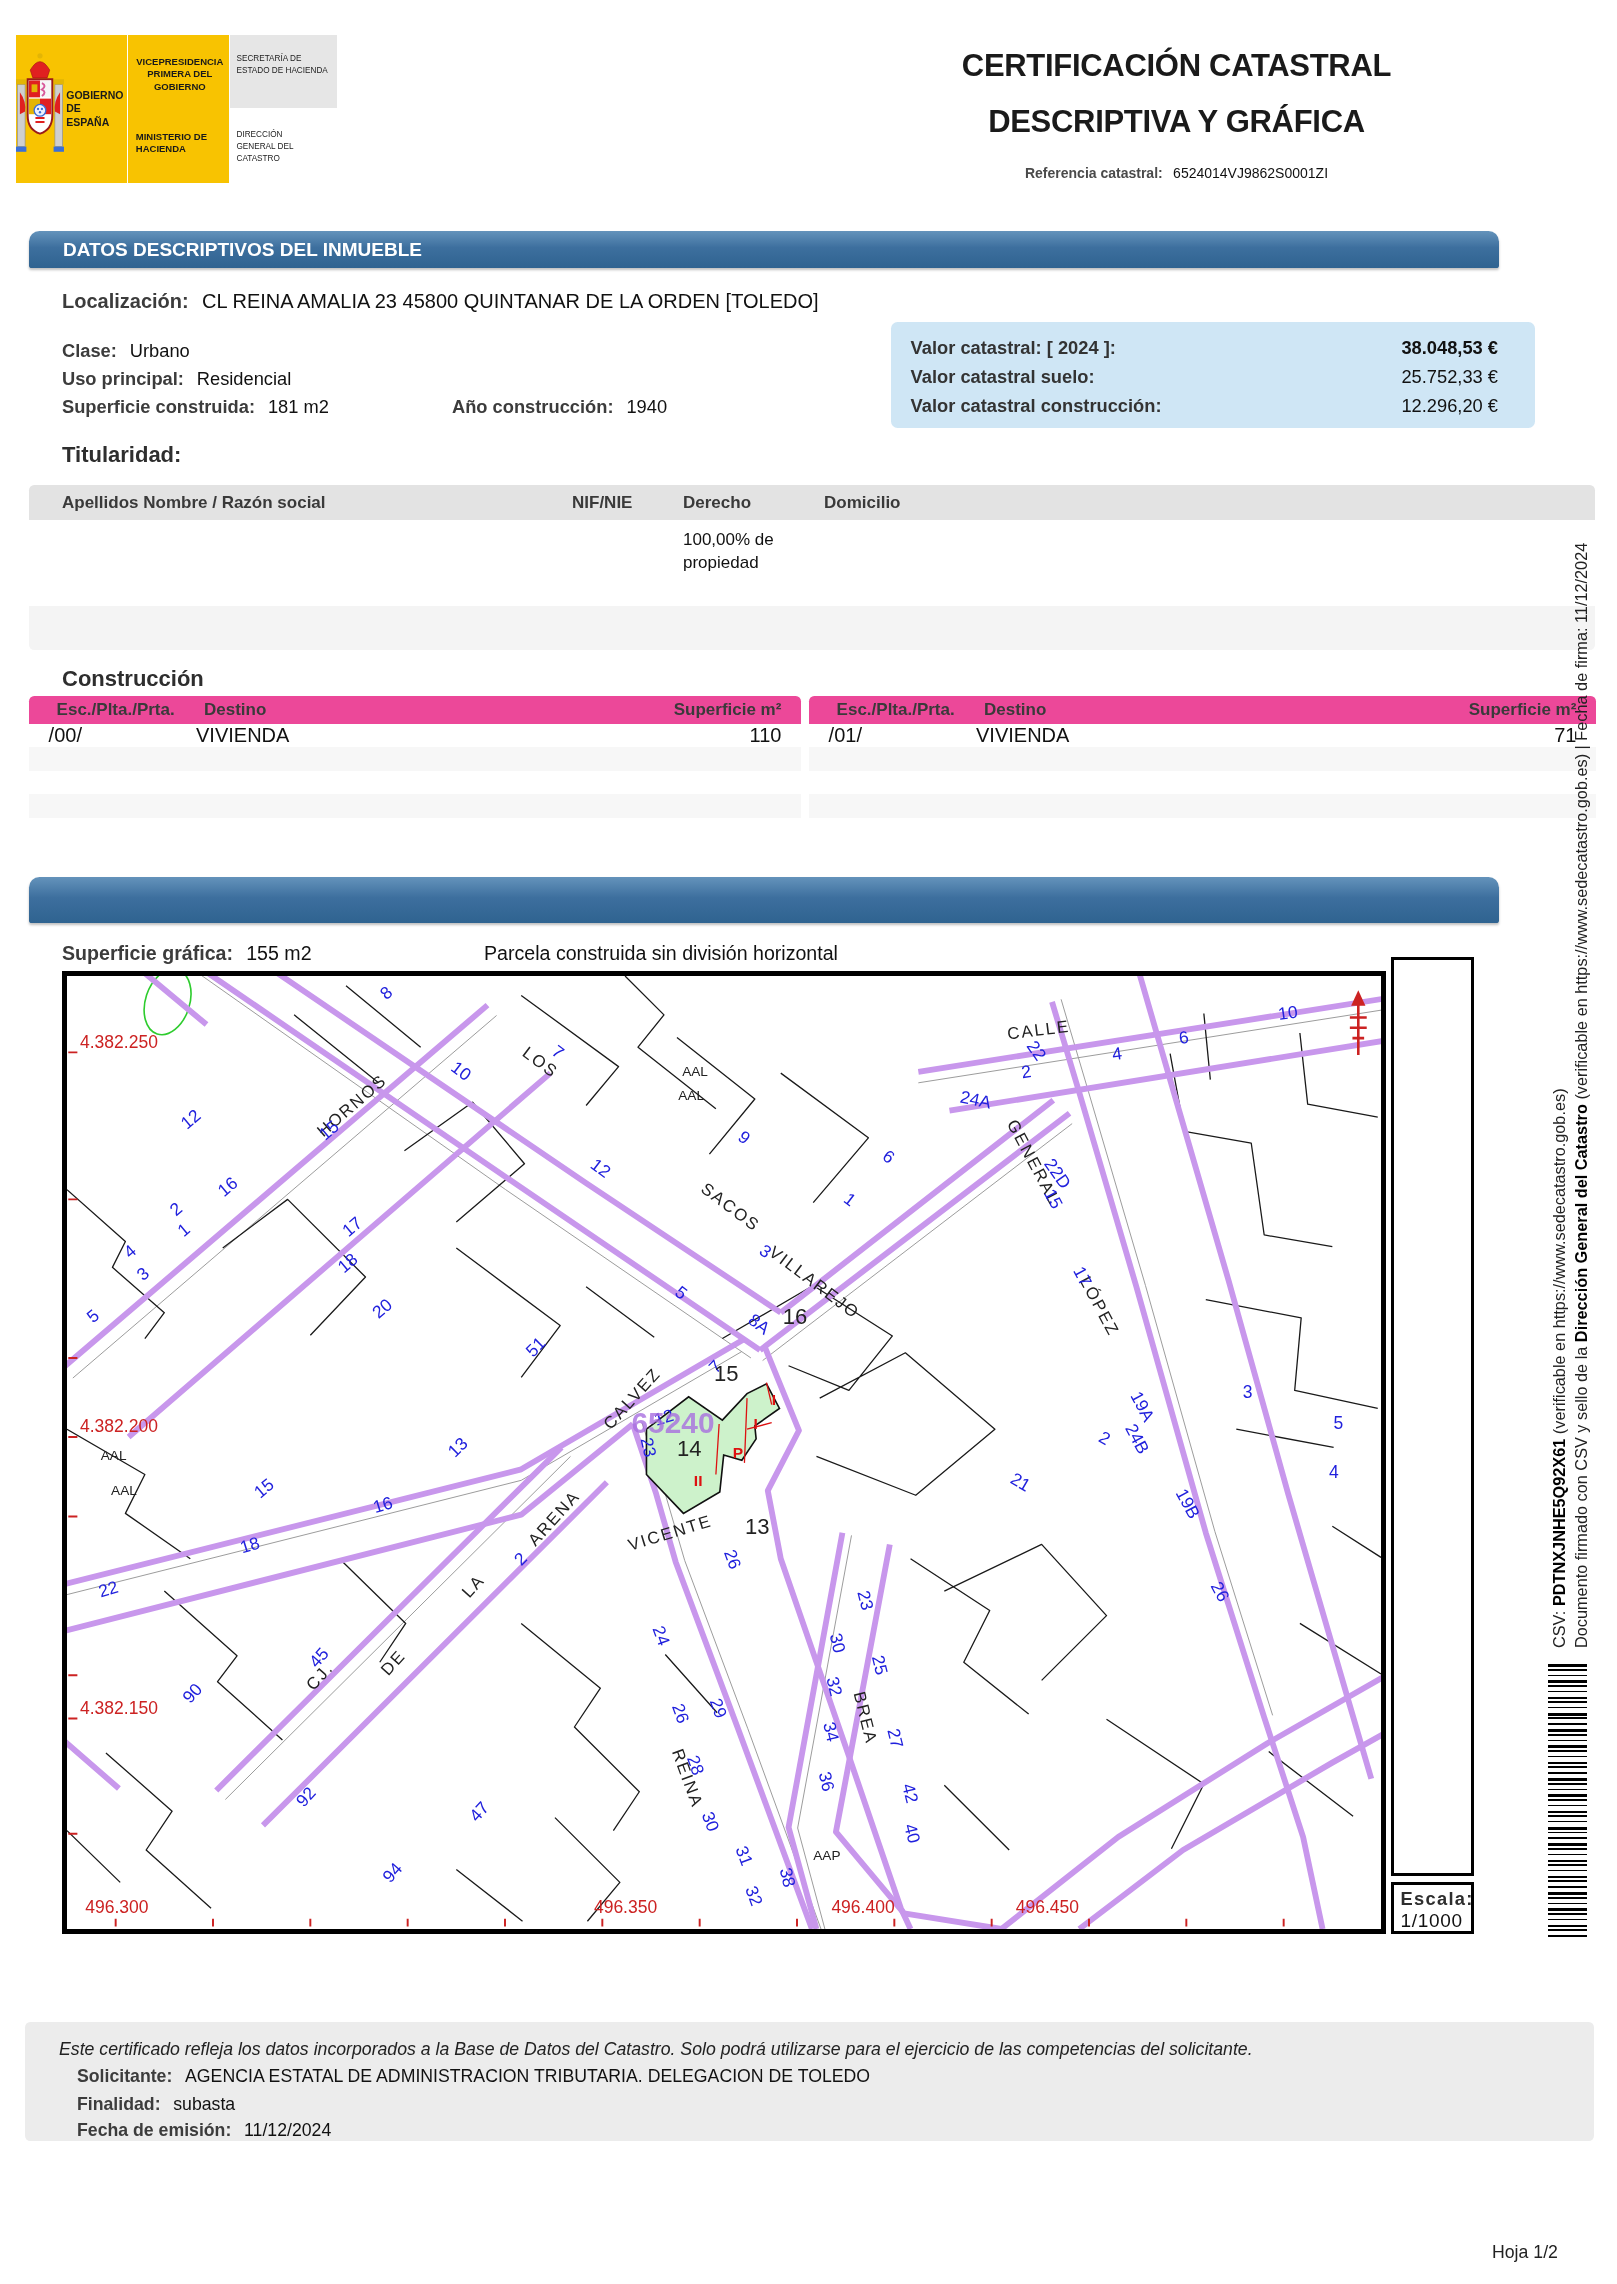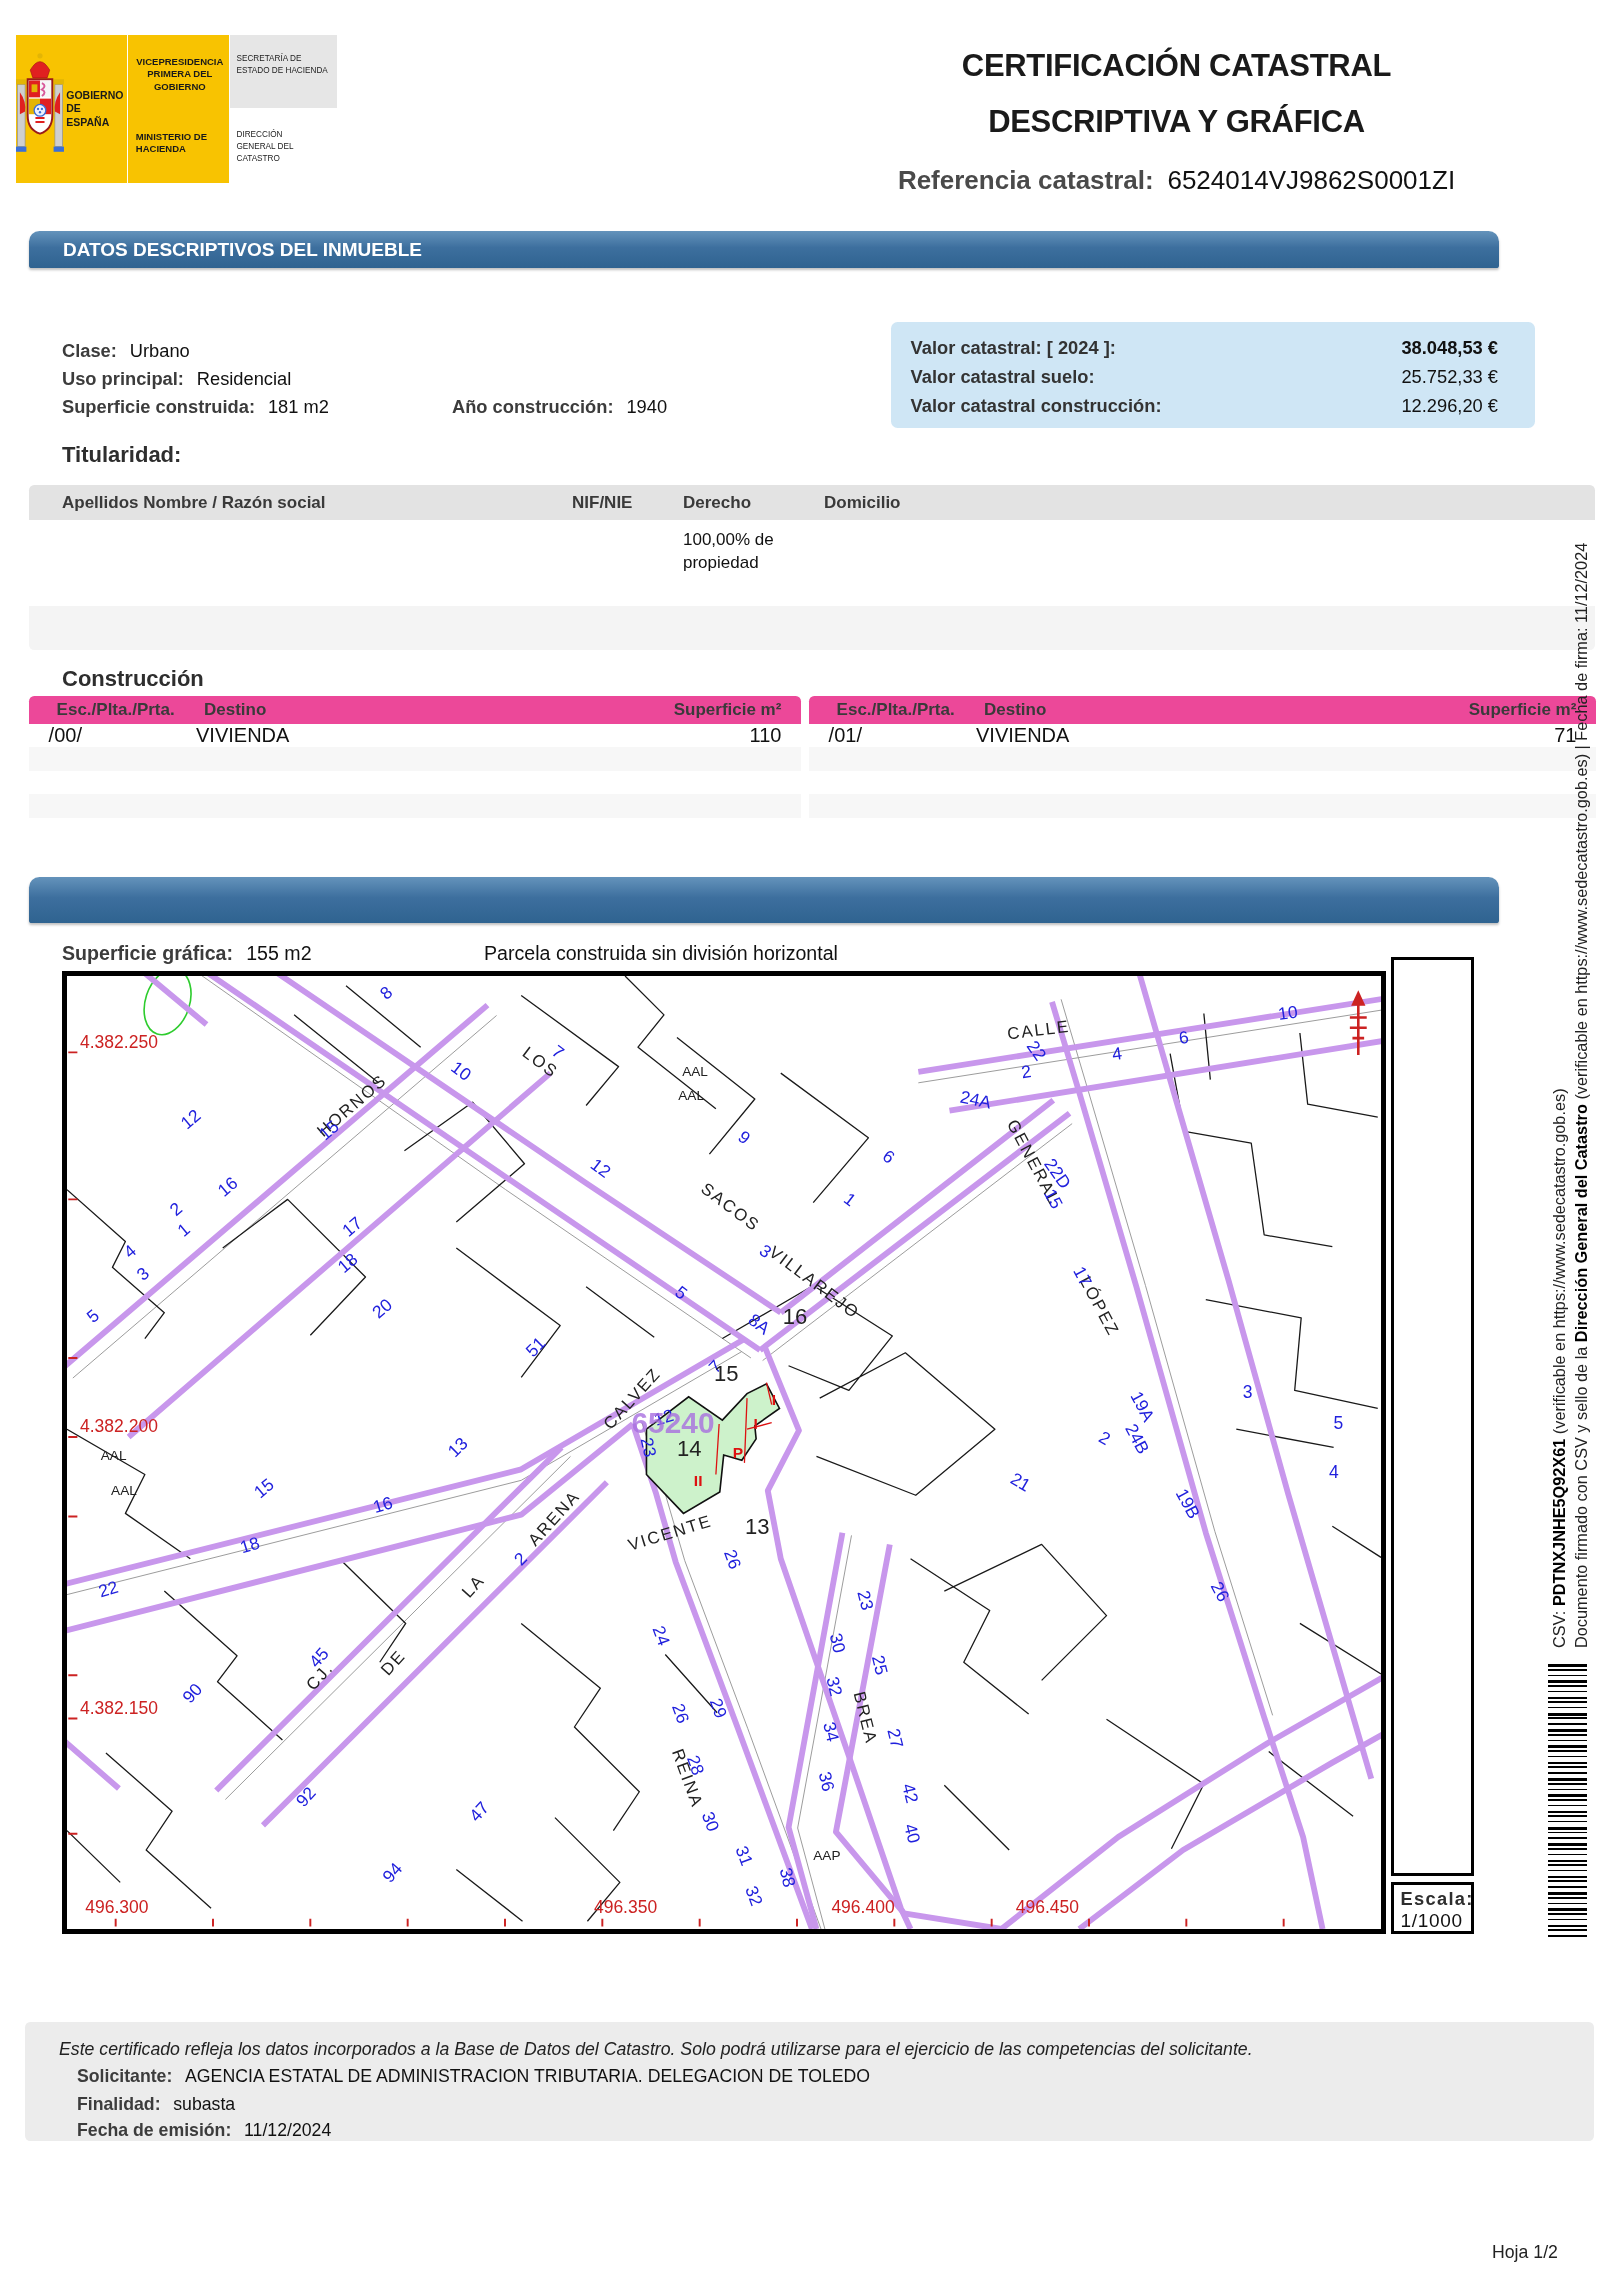--- a/index.html
+++ b/index.html
@@ -9,21 +9,21 @@
   
   .logo-yellow{left:15.7px;top:35px;width:111px;height:148px;background:#f8c301;display:flex;align-items:center;}
   .min-yellow{left:128px;top:35px;width:101px;height:148px;background:#f8c301;}
   .gob-text{font-weight:bold;font-size:10.5px;line-height:1.25;color:#1a1a1a;margin-left:2.6px;}
   .min-top{font-weight:bold;font-size:9.5px;line-height:1.3;padding:21px 5.2px 0 7.8px;color:#1a1a1a;text-align:center;}
   .min-bot{font-weight:bold;font-size:9.5px;line-height:1.3;padding:38px 5.2px 0 7.8px;color:#1a1a1a;}
   .sec-gray{left:230px;top:35px;width:107px;height:73px;background:#e6e6e6;font-size:8.2px;line-height:1.45;padding:18.3px 3.9px 0 6.5px;box-sizing:border-box;color:#222;}
   .dir-white{left:230px;top:111px;width:85px;height:72px;background:#fff;font-size:8.2px;line-height:1.45;padding:18.3px 3.9px 0 6.5px;box-sizing:border-box;color:#222;}
   .title-blk{left:830px;top:38px;width:693px;text-align:center;}
   .t1{font-size:31px;font-weight:bold;color:#1a1a1a;line-height:1.82;letter-spacing:-0.3px;}
-  .ref{margin-top:14.4px;font-size:26px;}
+  .ref{margin-top:14.4px;font-size:14px;}
   .ref-l{font-weight:bold;color:#4a4a4a;}
   .ref-v{color:#111;margin-left:6.5px;}
   
   .bar{left:29px;width:1470px;background:linear-gradient(180deg,#6493bb 0%,#3d6f9e 45%,#2f6390 100%);
        border-radius:10.5px 10.5px 2.6px 2.6px;box-shadow:0 2px 2.6px rgba(0,0,0,.25);}
   .bar1{top:231px;height:37px;color:#fff;font-weight:bold;font-size:19px;line-height:37px;padding-left:34px;box-sizing:border-box;}
   .bar2{top:877px;height:46px;}
   
   .row-l{left:62px;font-size:18.3px;}
   .lab{font-weight:bold;color:#3c3c3c;}
@@ -141,20 +141,24 @@
     <div class="ref">
       <span class="ref-l">Referencia catastral:</span>
       <span class="ref-v">6524014VJ9862S0001ZI</span>
     </div>
   </div>
 
   <div class="abs bar bar1">
     <span>DATOS DESCRIPTIVOS DEL INMUEBLE</span>
   </div>
 
+  <div class="abs row-l loc-row">
+    <span class="lab">Localización:</span>
+    <span class="val">CL REINA AMALIA 23 45800 QUINTANAR DE LA ORDEN [TOLEDO]</span>
+  </div>
   <div class="abs row-l" style="top:340px">
     <span class="lab">Clase:</span>
     <span class="val">Urbano</span>
   </div>
   <div class="abs row-l" style="top:368px">
     <span class="lab">Uso principal:</span>
     <span class="val">Residencial</span>
   </div>
   <div class="abs row-l" style="top:396px">
     <span class="lab">Superficie construida:</span>

